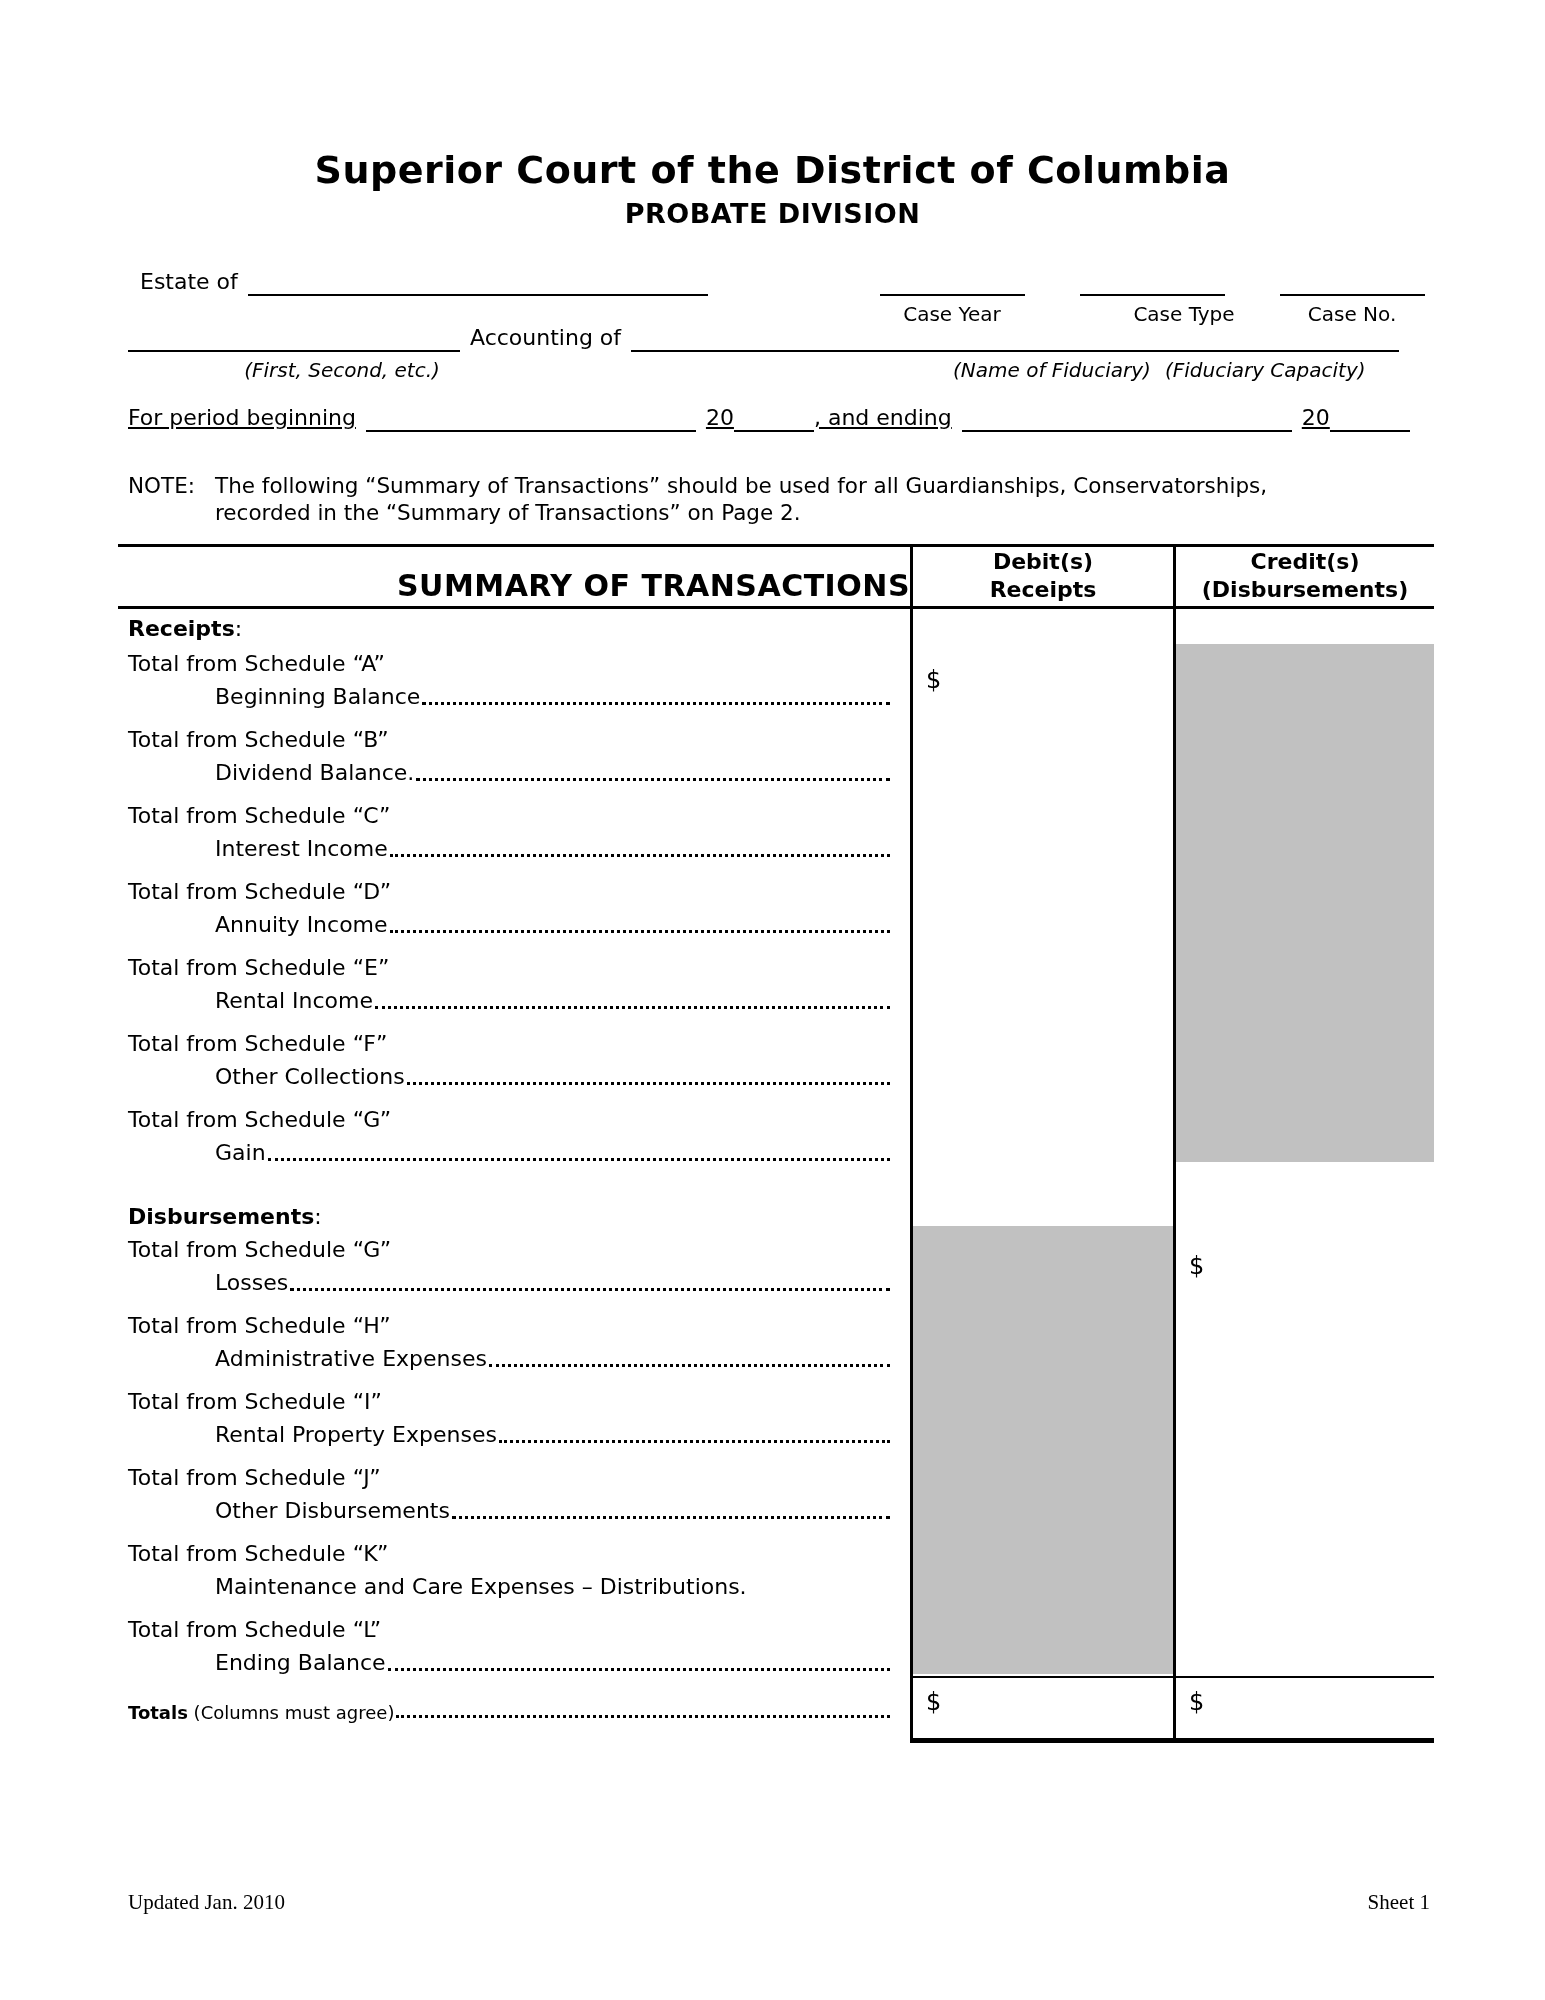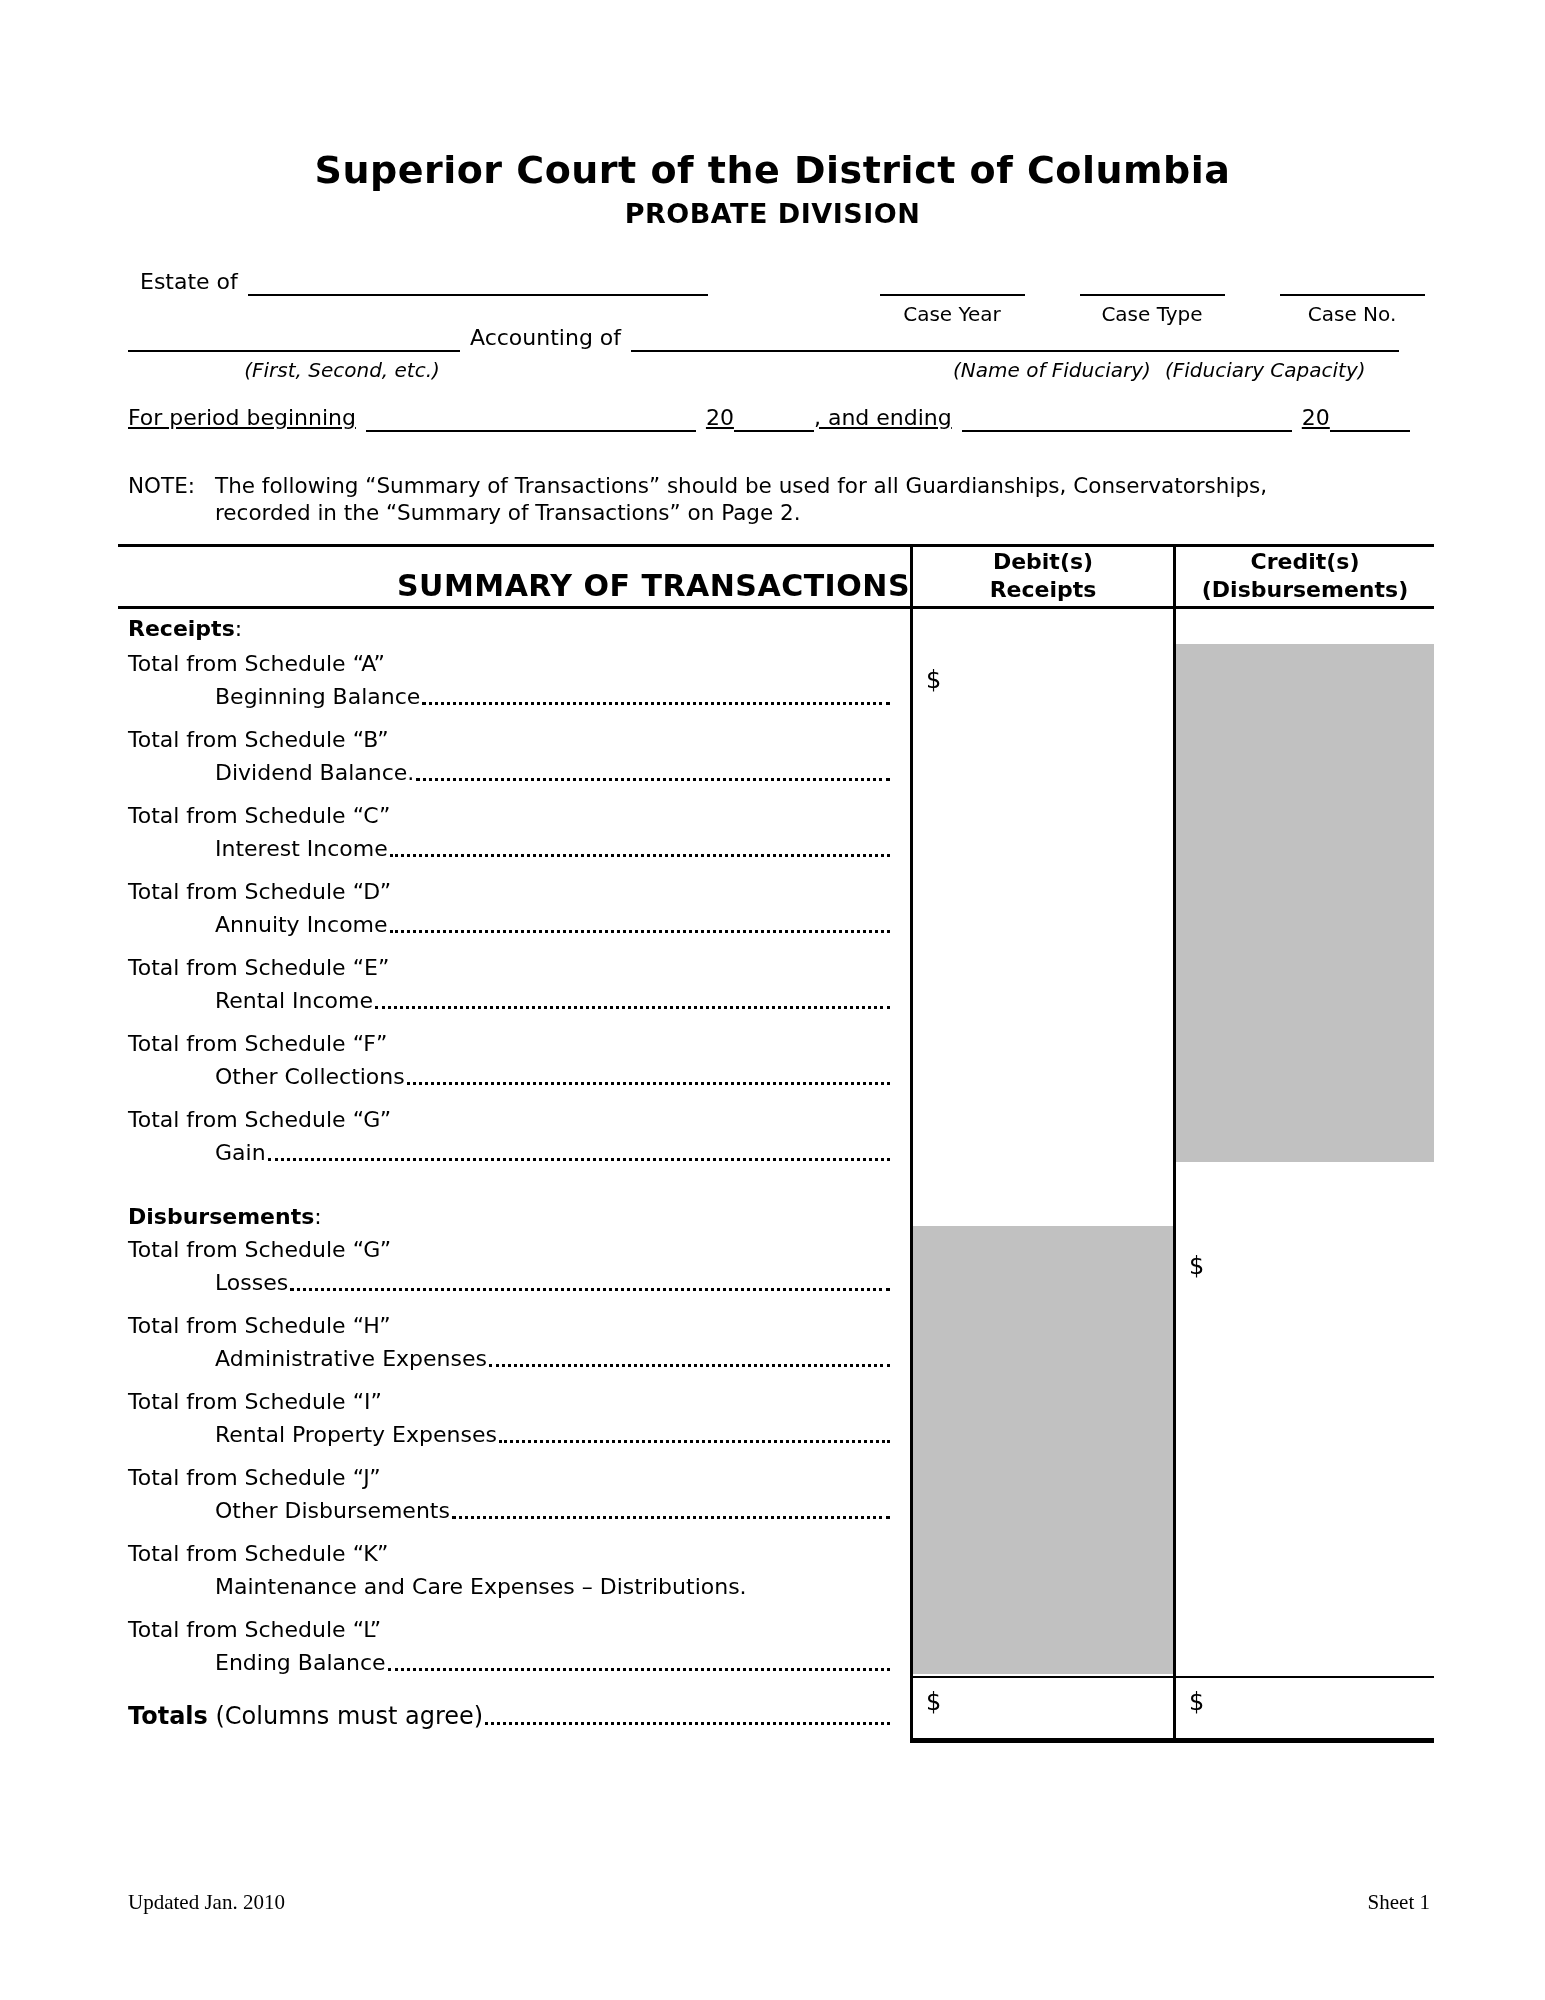--- a/index.html
+++ b/index.html
@@ -35,21 +35,21 @@
 
   <div class="abs t22 flexrow" style="left:140px;top:268px;">
     <span>Estate of</span>
     <span class="ul" style="width:460px;margin-left:10px;"></span>
   </div>
 
   <span class="ul abs" style="left:880px;top:268px;width:145px;"></span>
   <span class="ul abs" style="left:1080px;top:268px;width:145px;"></span>
   <span class="ul abs" style="left:1280px;top:268px;width:145px;"></span>
   <div class="abs center" style="left:872px;top:302px;width:160px;font-size:20px;">Case Year</div>
-  <div class="abs center" style="left:1072px;top:302px;width:160px;font-size:20px;">Case Type</div>
+  <div class="abs center" style="left:1104px;top:302px;width:160px;font-size:20px;">Case Type</div>
   <div class="abs center" style="left:1272px;top:302px;width:160px;font-size:20px;">Case No.</div>
 
   <div class="abs t22 flexrow" style="left:128px;top:324px;">
     <span class="ul" style="width:332px;"></span>
     <span style="margin:0 10px;">Accounting of</span>
     <span class="ul" style="width:768px;"></span>
   </div>
   <div class="abs center caption" style="left:232px;top:358px;width:220px;">(First, Second, etc.)</div>
   <div class="abs caption" style="left:953px;top:358px;display:flex;gap:14px;">
     <span>(Name of Fiduciary)</span>
@@ -182,21 +182,21 @@
       </div>
   </div>
   <div class="srow" style="top:1617px;">
     <div class="l1">Total from Schedule “L”</div>
     <div class="l2">
         <span class="lbl">Ending Balance</span>
         <span class="leader"></span>
       </div>
   </div>
 
-  <div class="abs" style="left:128px;top:1702px;width:762px;font-size:24px;">
+  <div class="abs" style="left:128px;top:1702px;width:762px;font-size:18px;">
     <div style="display:flex;">
       <span style="white-space:nowrap;"><span class="bold">Totals</span><span> (Columns must agree) </span></span>
       <span class="leader"></span>
     </div>
   </div>
 
   <div class="dollar" style="left:926px;top:666px;">$</div>
   <div class="dollar" style="left:1189px;top:1252px;">$</div>
   <div class="dollar" style="left:926px;top:1688px;">$</div>
   <div class="dollar" style="left:1189px;top:1688px;">$</div>

